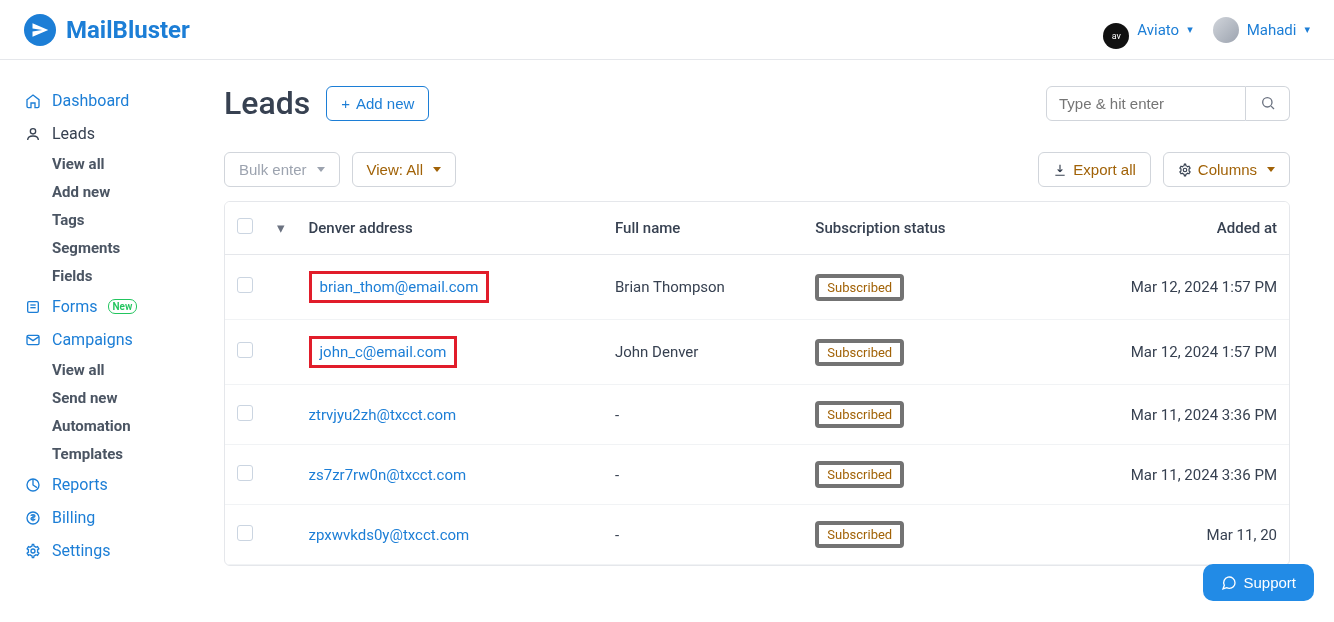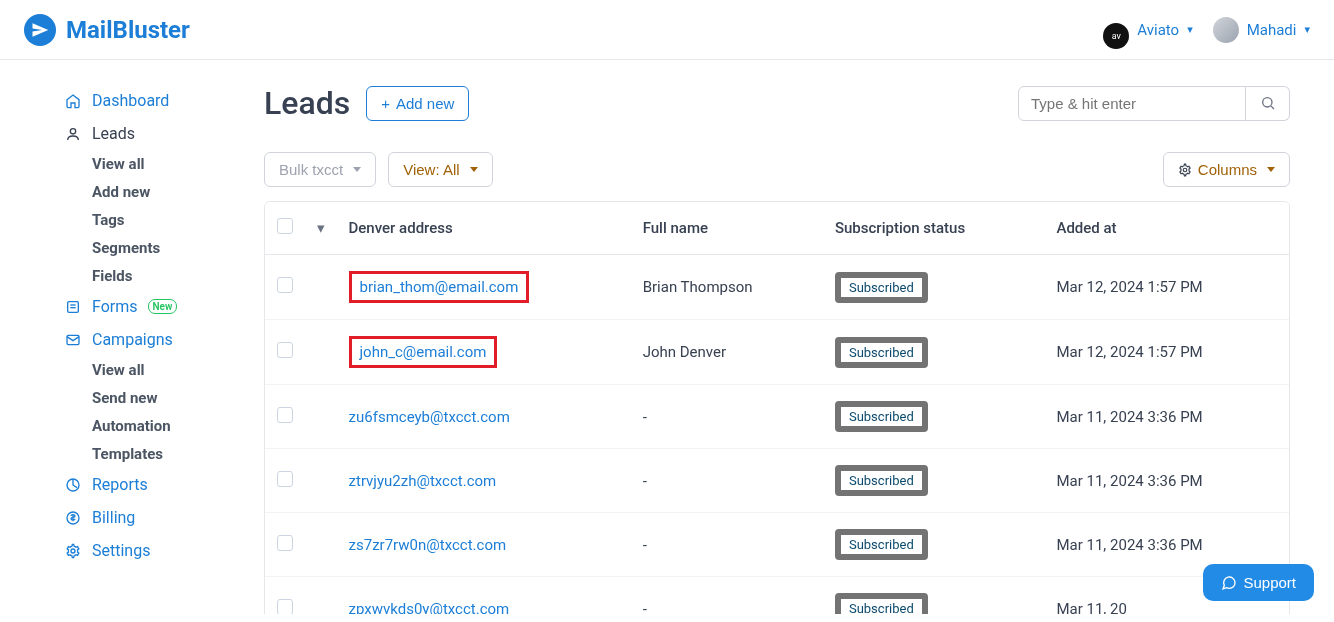--- a/index.html
+++ b/index.html
@@ -58,21 +58,21 @@
     margin-top:12px;
   }
   .user-switch .avatar {
     width: 26px; height: 26px;
     border-radius: 50%;
     background: linear-gradient(135deg,#d1d5db,#9ca3af);
   }
   .chev { font-size: 11px; color:#1c7ed6; }
 
   
-  .layout { display:flex; height: calc(622px - 68px); padding-left: 40px; }
+  .layout { display:flex; height: calc(622px - 68px); }
   .sidebar {
     width: 200px;
     padding: 24px 0 24px 24px;
     overflow-y:auto;
   }
   .nav-item {
     display:flex; align-items:center; gap:10px;
     padding: 7px 0;
     color:#374151;
     cursor:pointer;
@@ -128,21 +128,21 @@
     border-color:#1c7ed6;
     color:#1c7ed6;
   }
   .searchgrp {
     display:flex;
   }
   .searchgrp input {
     border:1px solid #d1d5db;
     border-radius:6px 0 0 6px;
     padding:8px 12px;
-    width:228px;
+    width:200px;
     font-size:15px;
     outline:none;
   }
   .searchgrp .btn-search {
     border:1px solid #d1d5db;
     border-left:none;
     border-radius:0 6px 6px 0;
     background:#fff;
     width:44px;
     display:flex;
@@ -179,27 +179,27 @@
     padding:16px 12px;
     border-bottom:1px solid #f1f3f5;
     font-size:15px;
     vertical-align:middle;
   }
   .check-cell { width:40px; text-align:center; }
   .chev-cell { width:30px; color:#6b7280; }
   .email-link { color:#1c7ed6; text-decoration:none; cursor:pointer; }
   .status-pill {
     display:inline-block;
-    border:6px solid #737373;
-    color:#0c4a6e;
+    border:4px solid #737373;
+    color:#a16207;
     font-size:13px;
     padding:2px 8px;
     border-radius:4px;
   }
-  .col-added { text-align:left; white-space:nowrap; }
+  .col-added { text-align:right; white-space:nowrap; }
   .checkbox {
     width:16px; height:16px;
     border:1.5px solid #cbd5e1;
     border-radius:3px;
     display:inline-block;
     cursor:pointer;
   }
   .red-box {
     border:3px solid #e11d2a;
     padding:4px 8px;
@@ -350,27 +350,33 @@
               <circle cx="11" cy="11" r="7"></circle>
               <line x1="21" y1="21" x2="16.65" y2="16.65"></line>
             </svg>
         </button>
       </div>
     </div>
 
     <div class="toolbar">
       <div class="toolbar-left">
         <button class="btn muted chev-down">
-          <span>Bulk txcct</span>
+          <span>Bulk enter</span>
         </button>
         <button class="btn chev-down">
           <span>View: All</span>
         </button>
       </div>
       <div class="toolbar-right">
+        <button class="btn">
+          <svg width="14" height="14" viewBox="0 0 24 24" fill="none" stroke="#374151" stroke-width="2">
+              <path d="M12 3v12m0 0l-4-4m4 4l4-4M4 21h16"></path>
+            </svg>
+          <span>Export all</span>
+        </button>
         <button class="btn chev-down">
           <svg width="14" height="14" viewBox="0 0 24 24" fill="none" stroke="#374151" stroke-width="2">
               <circle cx="12" cy="12" r="3"></circle>
               <path d="M19 12a7 7 0 00-.2-1.7l2-1.5-2-3.4-2.3 1a7 7 0 00-2.9-1.7L13 2h-2l-.6 2.7a7 7 0 00-2.9 1.7l-2.3-1-2 3.4 2 1.5A7 7 0 005 12c0 .6.1 1.1.2 1.7l-2 1.5 2 3.4 2.3-1a7 7 0 002.9 1.7L11 22h2l.6-2.7a7 7 0 002.9-1.7l2.3 1 2-3.4-2-1.5c.1-.6.2-1.1.2-1.7z"></path>
             </svg>
           <span>Columns</span>
         </button>
       </div>
     </div>
 
@@ -399,28 +405,20 @@
     <td class="check-cell"><span class="checkbox"></span></td>
     <td class="chev-cell"></td>
     <td><span class="red-box"><a class="email-link">john_c@email.com</a></span></td>
     <td>John Denver</td>
     <td><span class="status-pill">Subscribed</span></td>
     <td class="col-added">Mar 12, 2024 1:57 PM</td>
             </tr>
             <tr>
     <td class="check-cell"><span class="checkbox"></span></td>
     <td class="chev-cell"></td>
-    <td><a class="email-link">zu6fsmceyb@txcct.com</a></td>
-    <td>-</td>
-    <td><span class="status-pill">Subscribed</span></td>
-    <td class="col-added">Mar 11, 2024 3:36 PM</td>
-            </tr>
-            <tr>
-    <td class="check-cell"><span class="checkbox"></span></td>
-    <td class="chev-cell"></td>
     <td><a class="email-link">ztrvjyu2zh@txcct.com</a></td>
     <td>-</td>
     <td><span class="status-pill">Subscribed</span></td>
     <td class="col-added">Mar 11, 2024 3:36 PM</td>
             </tr>
             <tr>
     <td class="check-cell"><span class="checkbox"></span></td>
     <td class="chev-cell"></td>
     <td><a class="email-link">zs7zr7rw0n@txcct.com</a></td>
     <td>-</td>

